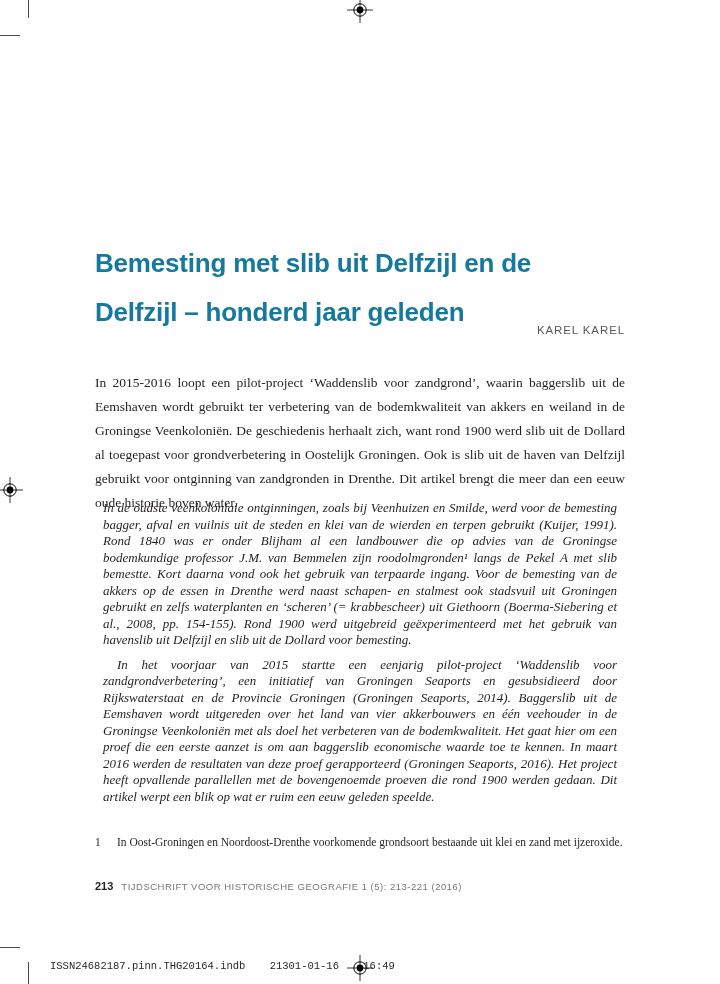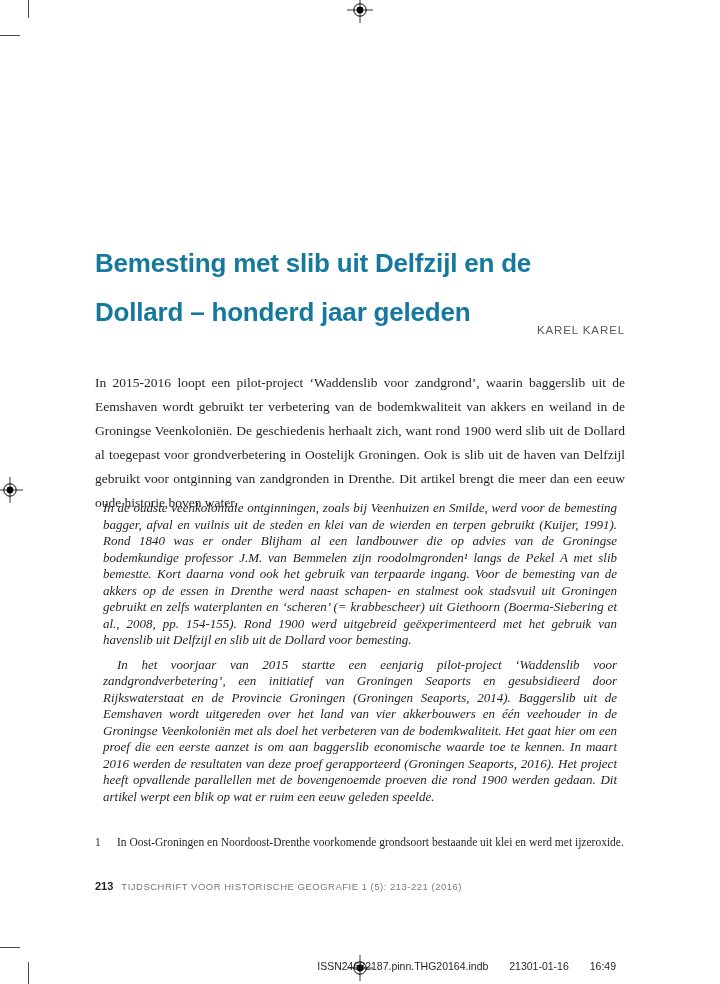--- a/index.html
+++ b/index.html
@@ -136,22 +136,22 @@
     color: #77787b;
   }
 
   
   .printbar {
     position: absolute;
     left: 50px;
     right: 48px;
     top: 960px;
     display: flex;
-    justify-content: flex-end;
-    font-family: Liberation Sans, sans-serif;
+    justify-content: flex-start;
+    font-family: Liberation Mono, monospace;
     font-size: 10.5px;
     color: #231f20;
   }
   .printbar .group span + span { margin-left: 18px; }
 </style>
 </head>
 <body>
 
 <div class="page">
 
@@ -186,35 +186,35 @@
     <line x1="13" y1="0" x2="13" y2="26" stroke="#000" stroke-width="0.8"></line>
     <line x1="0" y1="13" x2="26" y2="13" stroke="#000" stroke-width="0.8"></line>
     <circle cx="13" cy="13" r="6.2" fill="none" stroke="#000" stroke-width="1"></circle>
     <circle cx="13" cy="13" r="3.4" fill="#000"></circle>
   </svg>
 
   <div class="content">
 
     <h1 class="title">
       <div class="line">Bemesting met slib uit Delfzijl en de</div>
-      <div class="line">Dollard – honderd jaar geleden</div>
+      <div class="line">Delfzijl – honderd jaar geleden</div>
     </h1>
 
     <div class="author">KAREL KAREL</div>
 
     <div class="intro">In 2015-2016 loopt een pilot-project ‘Waddenslib voor zandgrond’, waarin baggerslib uit de Eemshaven wordt gebruikt ter verbetering van de bodemkwaliteit van akkers en weiland in de Groningse Veenkoloniën. De geschiedenis herhaalt zich, want rond 1900 werd slib uit de Dollard al toegepast voor grondverbetering in Oostelijk Groningen. Ook is slib uit de haven van Delfzijl gebruikt voor ontginning van zandgronden in Drenthe. Dit artikel brengt die meer dan een eeuw oude historie boven water.</div>
 
     <div class="bodytext">
       <p>In de oudste veenkoloniale ontginningen, zoals bij Veenhuizen en Smilde, werd voor de bemesting bagger, afval en vuilnis uit de steden en klei van de wierden en terpen gebruikt (Kuijer, 1991). Rond 1840 was er onder Blijham al een landbouwer die op advies van de Groningse bodemkundige professor J.M. van Bemmelen zijn roodolmgronden¹ langs de Pekel A met slib bemestte. Kort daarna vond ook het gebruik van terpaarde ingang. Voor de bemesting van de akkers op de essen in Drenthe werd naast schapen- en stalmest ook stadsvuil uit Groningen gebruikt en zelfs waterplanten en ‘scheren’ (= krabbescheer) uit Giethoorn (Boerma-Siebering et al., 2008, pp. 154-155). Rond 1900 werd uitgebreid geëxperimenteerd met het gebruik van havenslib uit Delfzijl en slib uit de Dollard voor bemesting.</p>
       <p class="indented">In het voorjaar van 2015 startte een eenjarig pilot-project ‘Waddenslib voor zandgrondverbetering’, een initiatief van Groningen Seaports en gesubsidieerd door Rijkswaterstaat en de Provincie Groningen (Groningen Seaports, 2014). Baggerslib uit de Eemshaven wordt uitgereden over het land van vier akkerbouwers en één veehouder in de Groningse Veenkoloniën met als doel het verbeteren van de bodemkwaliteit. Het gaat hier om een proef die een eerste aanzet is om aan baggerslib economische waarde toe te kennen. In maart 2016 werden de resultaten van deze proef gerapporteerd (Groningen Seaports, 2016). Het project heeft opvallende parallellen met de bovengenoemde proeven die rond 1900 werden gedaan. Dit artikel werpt een blik op wat er ruim een eeuw geleden speelde.</p>
     </div>
 
     <div class="footnote">
       <span class="fn-num">1</span>
-      <span class="fn-text">In Oost-Groningen en Noordoost-Drenthe voorkomende grondsoort bestaande uit klei en werd met ijzeroxide.</span>
+      <span class="fn-text">In Oost-Groningen en Noordoost-Drenthe voorkomende grondsoort bestaande uit klei en zand met ijzeroxide.</span>
     </div>
 
     <div class="footer">
       <span class="pagenum">213</span>
       <span class="journal">TIJDSCHRIFT VOOR HISTORISCHE GEOGRAFIE 1 (5): 213-221 (2016)</span>
     </div>
 
   </div>
 
   <div class="printbar">

